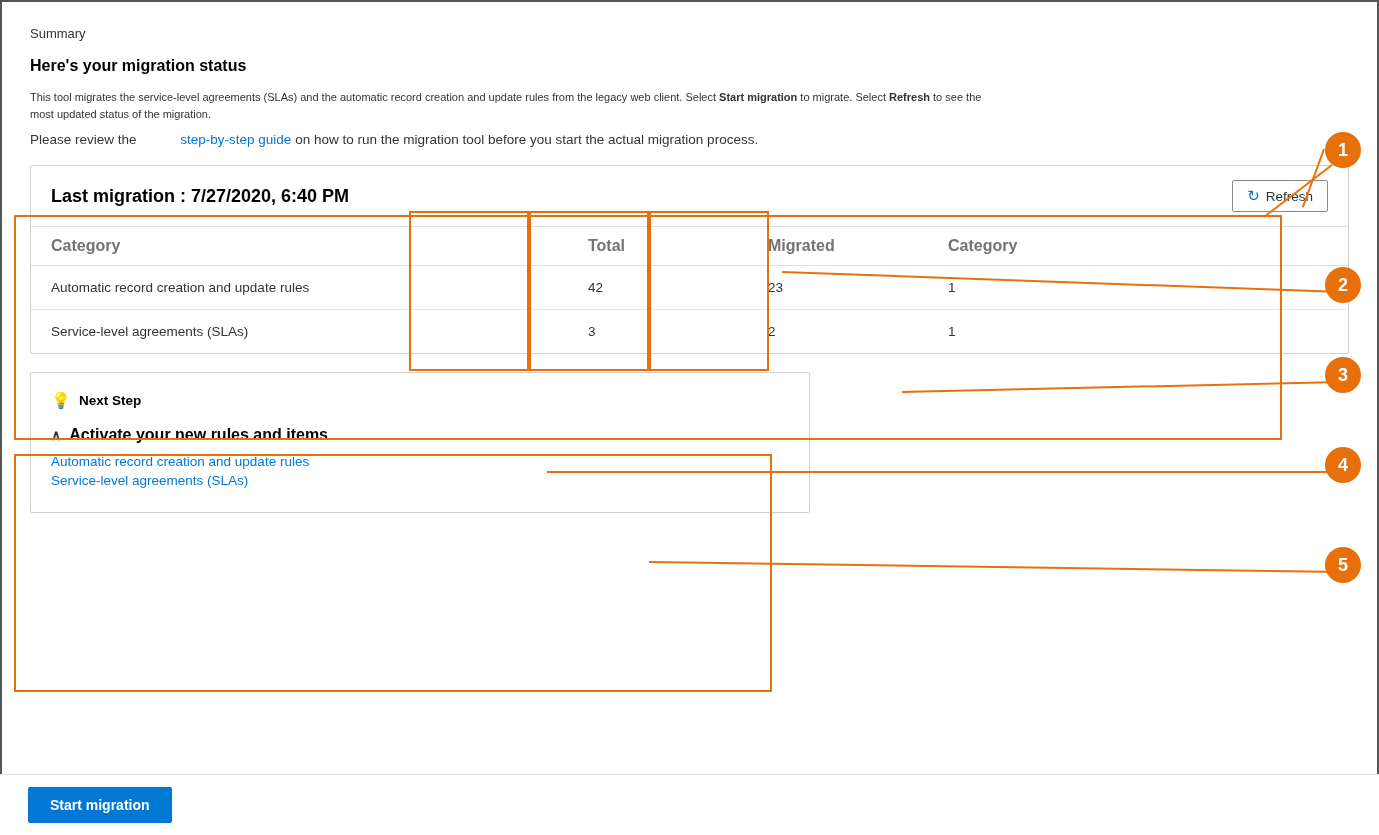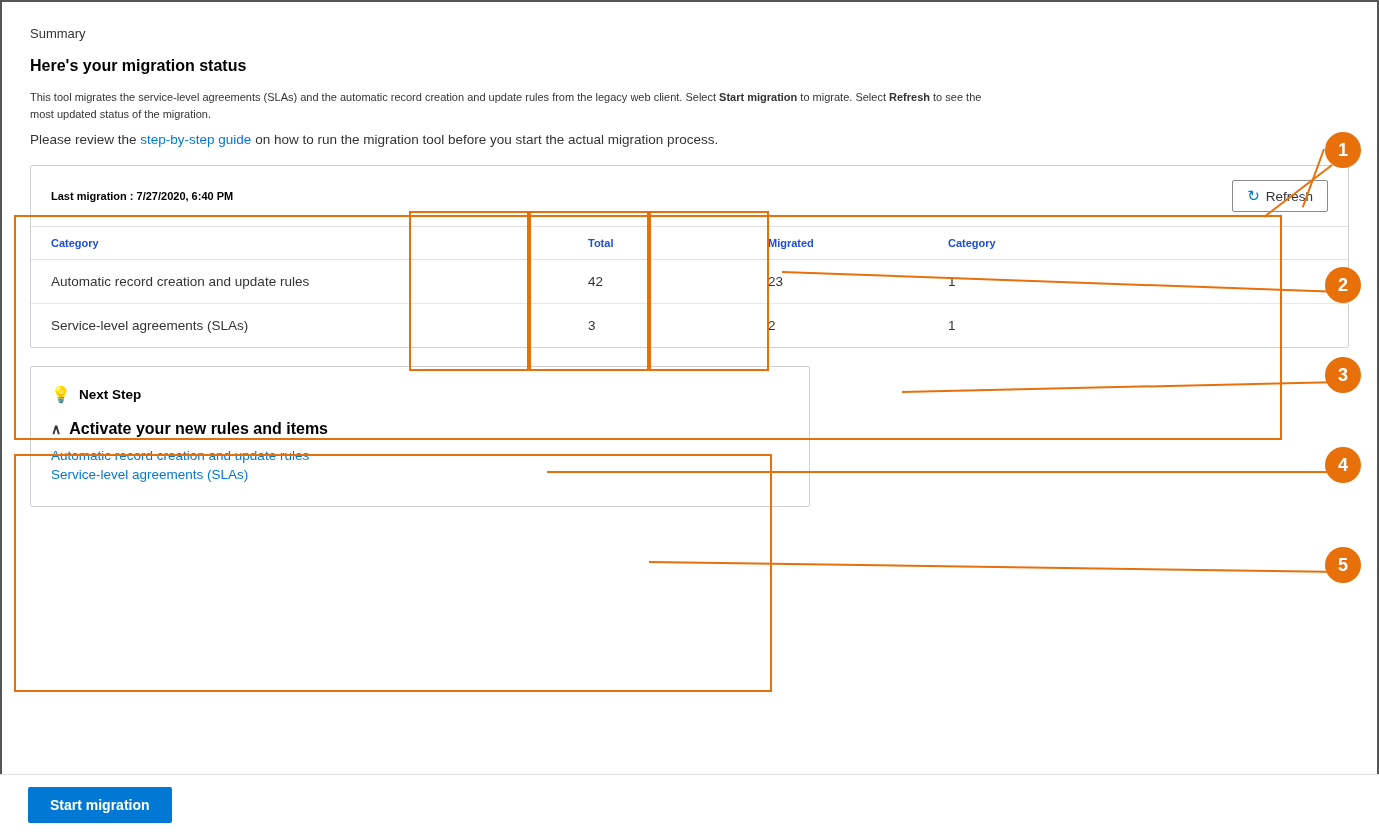--- a/index.html
+++ b/index.html
@@ -46,39 +46,40 @@
 
     .guide-text {
       font-size: 13.5px;
       color: #333;
       margin-bottom: 18px;
     }
 
     .guide-text a {
       color: #0078d4;
       text-decoration: none;
+      margin-left: 40px;
     }
 
     .migration-table-container {
       border: 1px solid #d0d0d0;
       border-radius: 2px;
       margin-bottom: 18px;
       position: relative;
     }
 
     .migration-header-row {
       display: flex;
       align-items: center;
       justify-content: space-between;
       padding: 14px 20px 14px 20px;
       border-bottom: 1px solid #e0e0e0;
     }
 
     .last-migration-text {
-      font-size: 11px;
+      font-size: 18px;
       font-weight: 700;
       color: #000;
     }
 
     .refresh-button {
       display: flex;
       align-items: center;
       gap: 6px;
       border: 1px solid #8a8a8a;
       background: #fff;
@@ -100,23 +101,23 @@
 
     .table-header-row {
       display: grid;
       grid-template-columns: 1fr 180px 180px 180px 200px;
       padding: 10px 20px;
       border-bottom: 1px solid #e0e0e0;
       background: #fff;
     }
 
     .table-col-header {
-      font-size: 11px;
+      font-size: 16px;
       font-weight: 700;
-      color: #1d4ed8;
+      color: #737373;
     }
 
     .table-data-row {
       display: grid;
       grid-template-columns: 1fr 180px 180px 180px 200px;
       padding: 14px 20px;
       border-bottom: 1px solid #e8e8e8;
     }
 
     .table-data-row:last-child {

